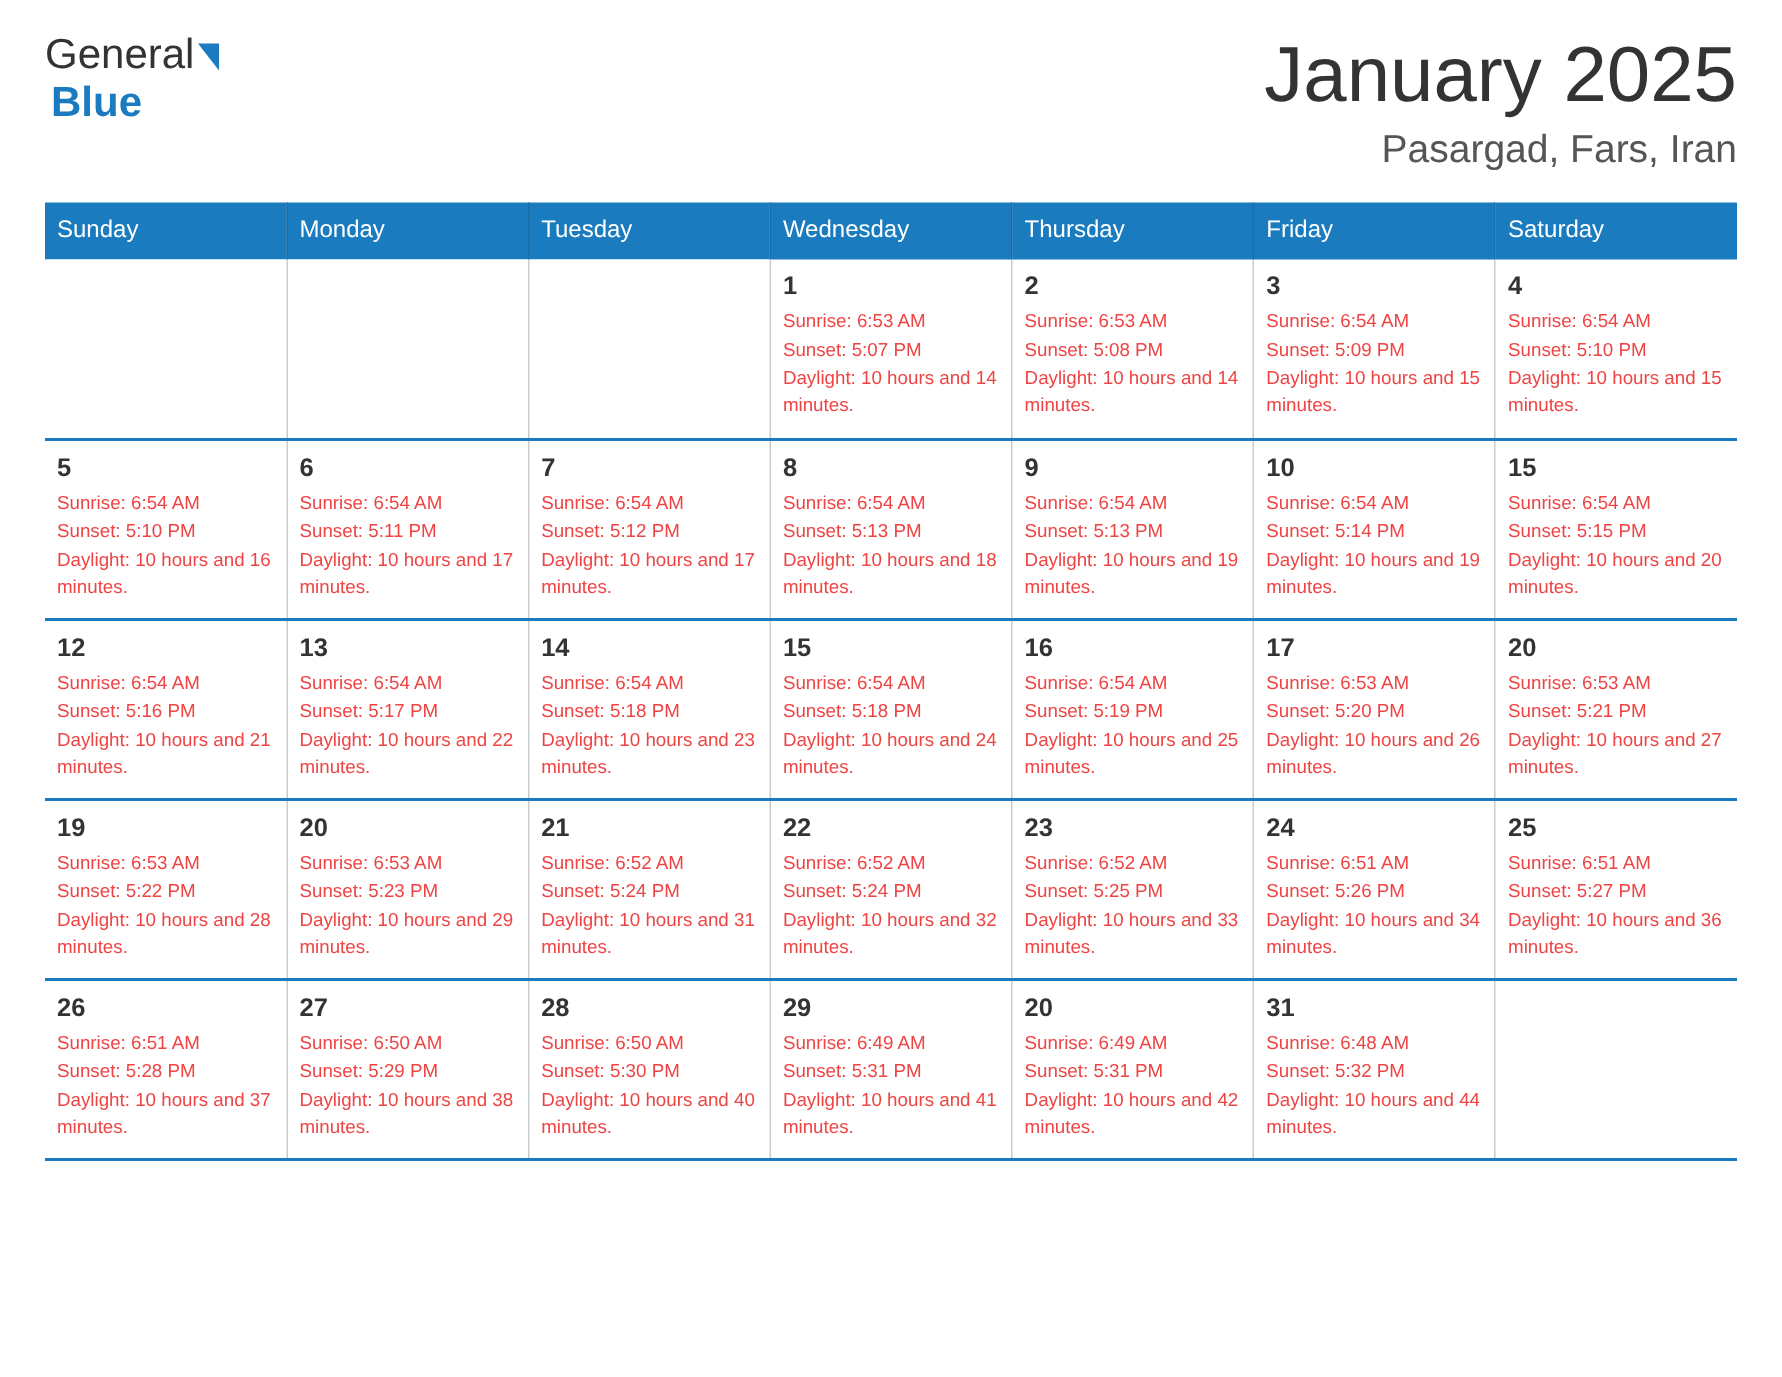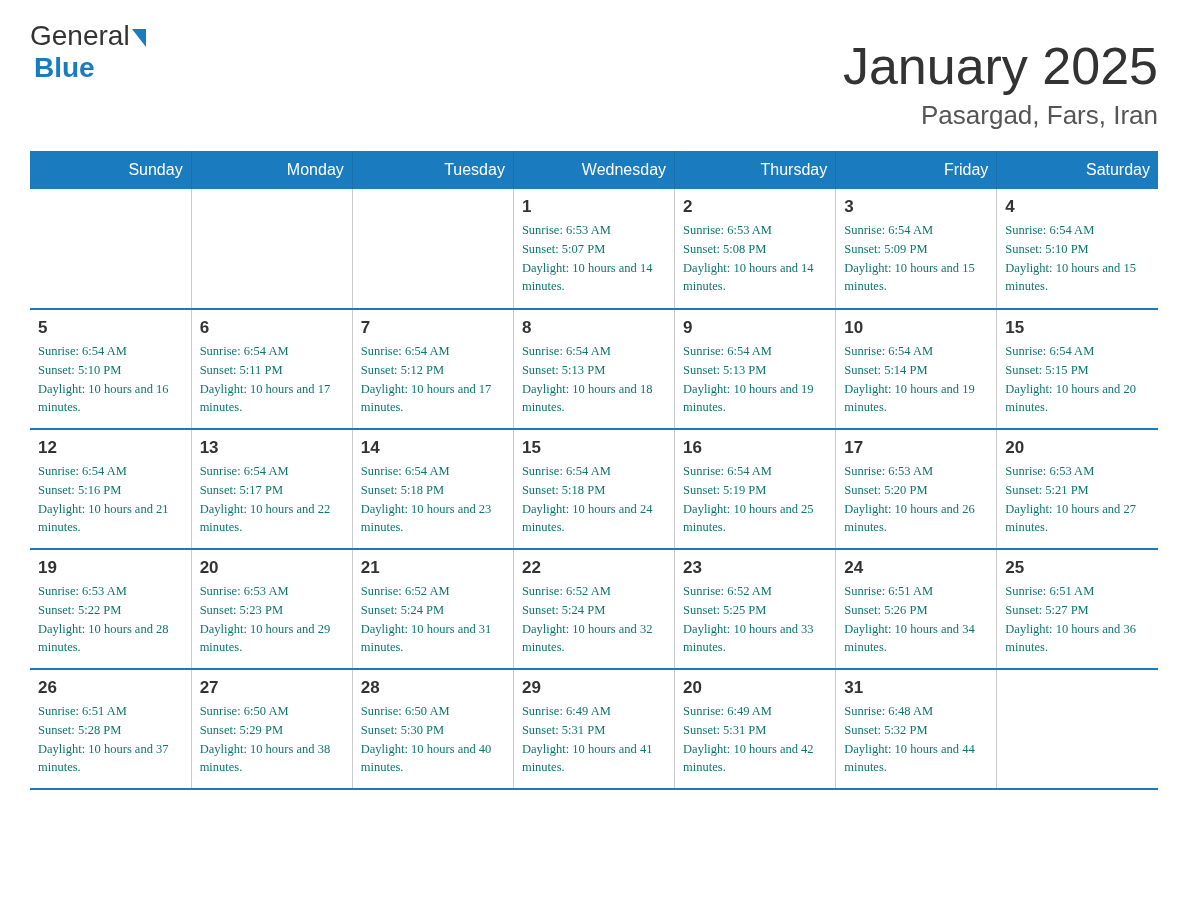--- a/index.html
+++ b/index.html
@@ -41,21 +41,20 @@
       margin-top: 4px;
     }
     .logo-blue {
       font-size: 28px;
       font-weight: bold;
       color: #1a7bbf;
       margin-left: 4px;
     }
     .title-section {
       text-align: right;
-      margin-top: 16px;
     }
     .calendar-title {
       font-size: 52px;
       font-weight: normal;
       color: #333;
     }
     .calendar-subtitle {
       font-size: 26px;
       color: #555;
       margin-top: 4px;
@@ -64,21 +63,21 @@
       width: 100%;
       border-collapse: collapse;
       table-layout: fixed;
     }
     thead tr {
       background-color: #1a7bbf;
       color: #fff;
     }
     thead th {
       padding: 10px 8px;
-      text-align: right;
+      text-align: left;
       font-size: 16px;
       font-weight: normal;
       border-right: 1px solid #1a6fa8;
     }
     thead th:last-child {
       border-right: none;
     }
     tbody tr {
       border-bottom: 2px solid #1a7bbf;
     }
@@ -96,23 +95,22 @@
     }
     .day-num {
       font-size: 17px;
       font-weight: bold;
       color: #333;
       display: block;
       margin-bottom: 4px;
     }
     .day-info {
       font-size: 12.5px;
-      color: #0f766e;
+      color: #ef4444;
       line-height: 1.5;
-      font-family: Liberation Serif, serif;
     }
     .empty-cell {
       background: #fff;
     }
   </style>
 </head>
 <body>
 
 <div class="header">
   <div class="logo">

